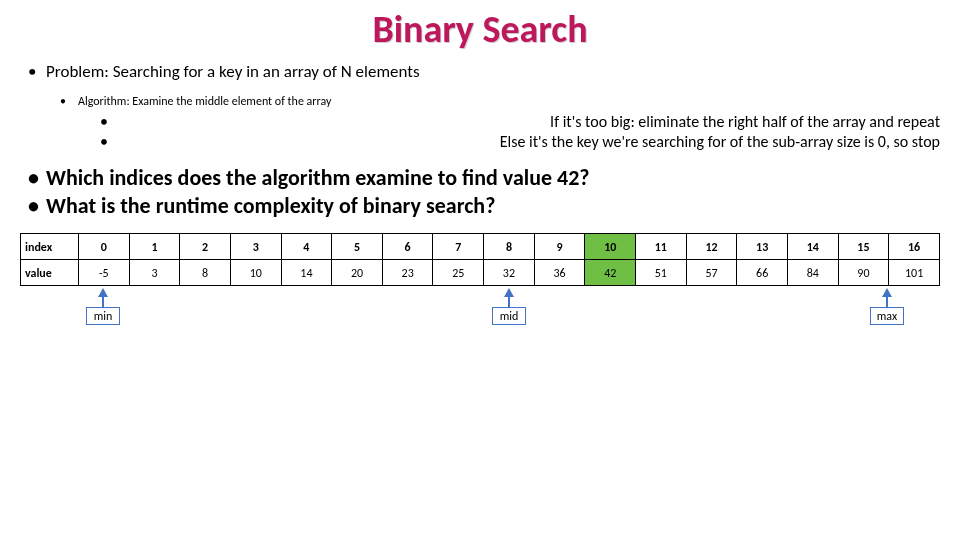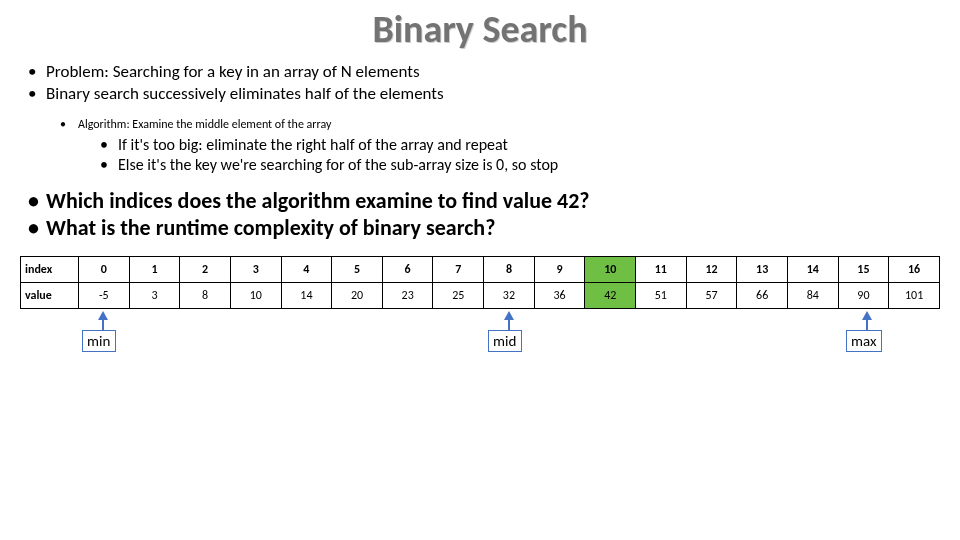--- a/index.html
+++ b/index.html
@@ -9,21 +9,21 @@
     background: #fff;
     font-family: Calibri, Arial, sans-serif;
     color: #000;
     padding: 0 20px;
     position: relative;
   }
   .title {
     text-align: center;
     font-size: 38px;
     font-weight: bold;
-    color: #737373;
+    color: #be185d;
     text-shadow: 1px 1px 0 rgba(0,0,0,0.2);
     margin-top: 6px;
     margin-bottom: 10px;
   }
   ul.main {
     list-style: none;
     font-size: 17px;
     line-height: 1.2;
     margin-left: 8px;
   }
@@ -57,20 +57,21 @@
     list-style: none;
     font-size: 16px;
     margin-left: 80px;
     margin-top: 4px;
     margin-bottom: 8px;
   }
   ul.sub2 > li {
     position: relative;
     padding-left: 18px;
     line-height: 1.25;
+    text-align: right;
   }
   ul.sub2 > li::before {
     content: "•";
     position: absolute;
     left: 0;
   }
   ul.questions {
     list-style: none;
     font-size: 22px;
     margin-left: 8px;
@@ -111,22 +112,22 @@
   }
   .hl { background: #6fbf44; }
   .markers {
     position: relative;
     height: 46px;
     margin-top: 2px;
   }
   .marker {
     position: absolute;
     width: 42px;
-    text-align: left;
-    font-size: 15px;
+    text-align: center;
+    font-size: 12px;
   }
   .marker .arrow {
     width: 0; height: 0;
     margin: 0 auto;
     border-left: 5px solid transparent;
     border-right: 5px solid transparent;
     border-bottom: 9px solid #4472c4;
   }
   .marker .stem {
     width: 2px; height: 10px;
@@ -142,21 +143,20 @@
     min-width: 34px;
   }
 </style>
 </head>
 <body>
 
 <h1 class="title">Binary Search</h1>
 
 <ul class="main">
   <li>Problem: Searching for a key in an array of N elements</li>
-  <li>Binary search successively eliminates half of the elements</li>
 </ul>
 <ul class="sub1">
   <li>Algorithm: Examine the middle element of the array</li>
 </ul>
 <ul class="sub2">
   <li>If it's too big: eliminate the right half of the array and repeat</li>
   <li>Else it's the key we're searching for of the sub-array size is 0, so stop</li>
 </ul>
 
 <ul class="questions">
@@ -215,18 +215,18 @@
   <div class="marker" style="left:62px;">
     <div class="arrow"></div>
     <div class="stem"></div>
     <div class="box">min</div>
   </div>
   <div class="marker" style="left:468px;">
     <div class="arrow"></div>
     <div class="stem"></div>
     <div class="box">mid</div>
   </div>
-  <div class="marker" style="left:826px;">
+  <div class="marker" style="left:846px;">
     <div class="arrow"></div>
     <div class="stem"></div>
     <div class="box">max</div>
   </div>
 </div>
 
 </body></html>

